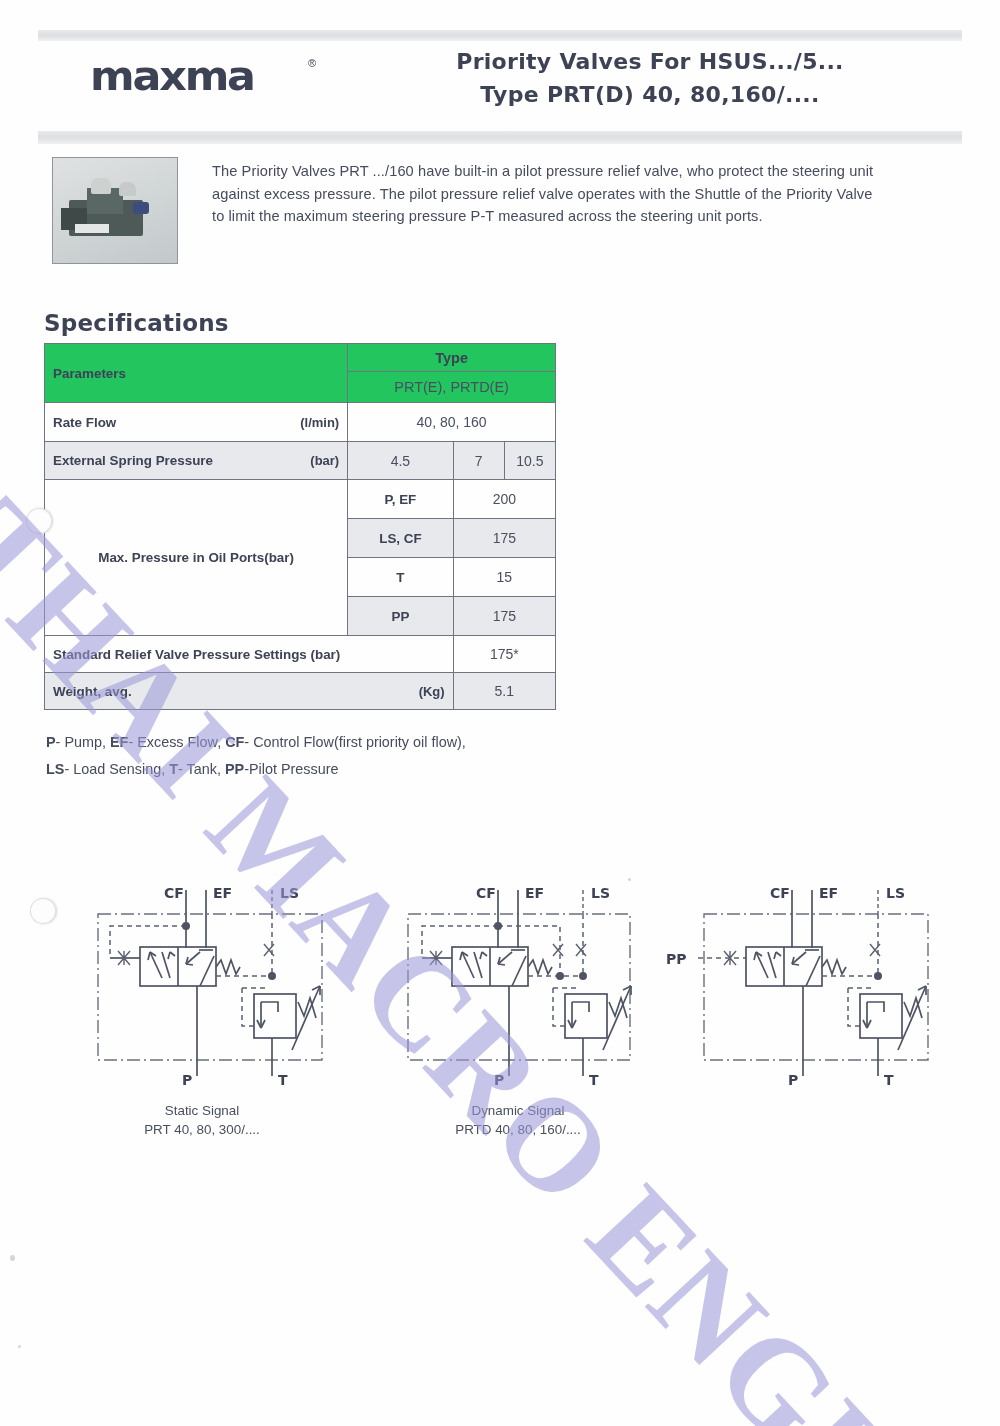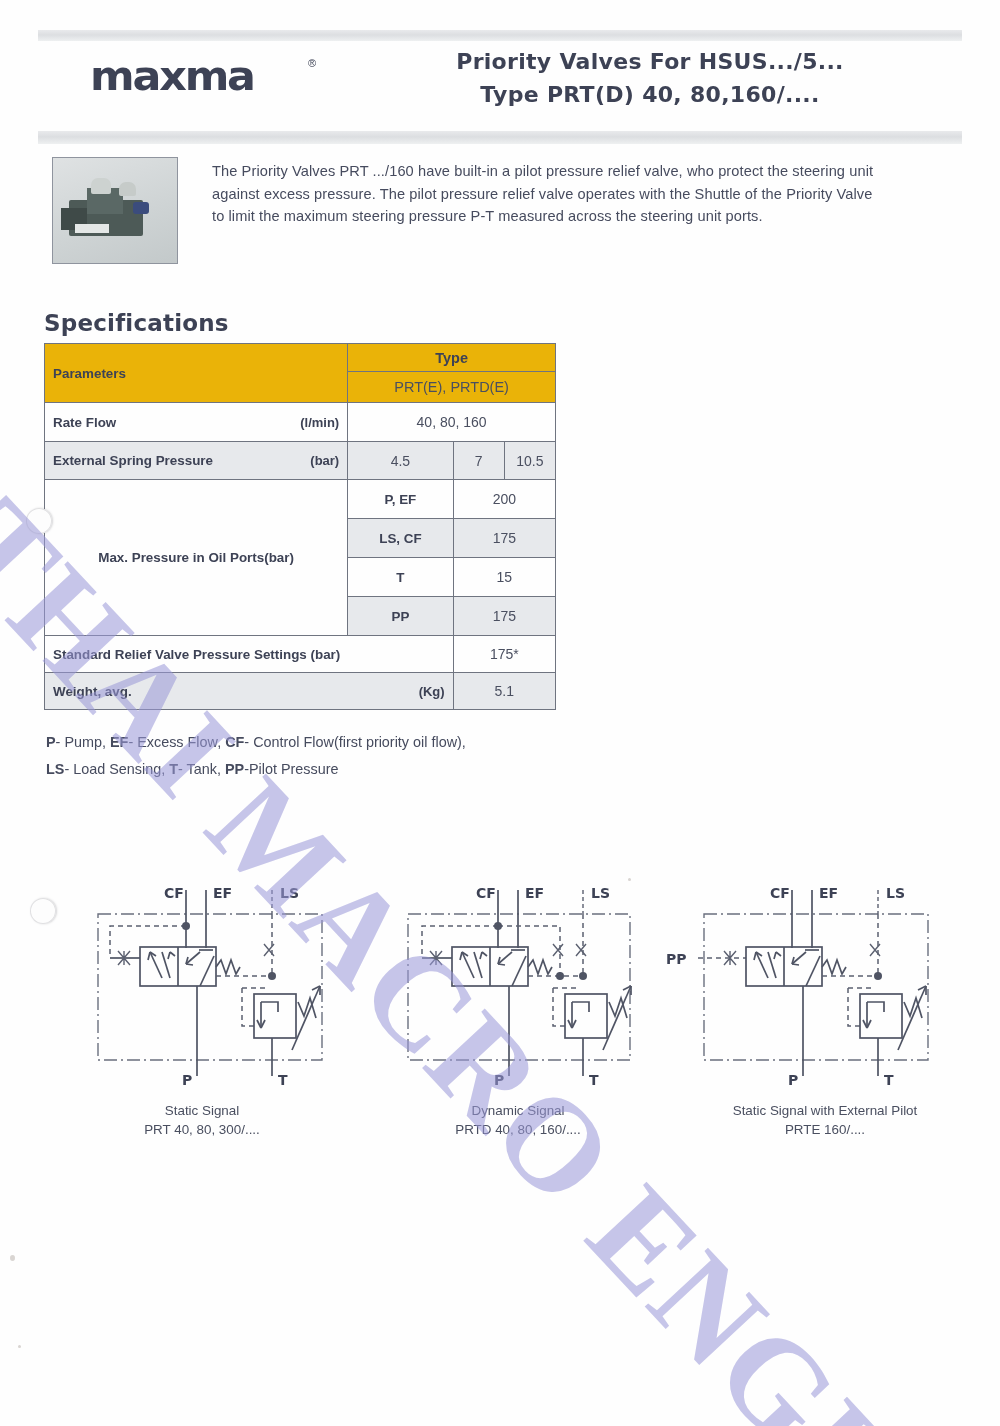--- a/index.html
+++ b/index.html
@@ -208,21 +208,21 @@
   .unit {
     font-weight: 700;
     font-size: 13px;
     margin-left: auto;
     white-space: nowrap;
   }
   .ctr { justify-content: center; text-align: center; }
   .val { font-size: 14px; font-weight: 400; color: #4a4f60; }
   .hdr-type { font-weight: 700; font-size: 14.5px; }
   .shade { background: #e7e9ec; }
-  .shade-soft { background: #eab308; }
+  .shade-soft { background: #22c55e; }
 
   .r-type-h { height: 27px; }
   .r-type-s { height: 30px; }
   .r-flow   { height: 38px; }
   .r-spring { height: 37px; }
   .r-port   { height: 38px; }
   .r-std    { height: 36px; }
   .r-wt     { height: 36px; }
 
   
@@ -612,22 +612,18 @@
       <line class="ln" x1="141" y1="108" x2="141" y2="198"></line>
       <line class="ln" x1="216" y1="160" x2="216" y2="198"></line>
       <text class="plabel-t" x="108" y="20">CF</text>
       <text class="plabel-t" x="157" y="20">EF</text>
       <text class="plabel-t" x="224" y="20">LS</text>
       <text class="plabel-t" x="4" y="86">PP</text>
       <text class="plabel-t" x="126" y="207">P</text>
       <text class="plabel-t" x="222" y="207">T</text>
     </svg>
   </div>
-  <div class="sch-caption" style="left:660px;top:1101px;width:330px;">
-    <div>Static Signal with External Pilot</div>
-    <div>PRTE 160/....</div>
-  </div>
 
 </div>
 
 <div id="watermark">
   <div class="wm-text">THAI MACRO ENGINEERING</div>
 </div>
 
 </body></html>

